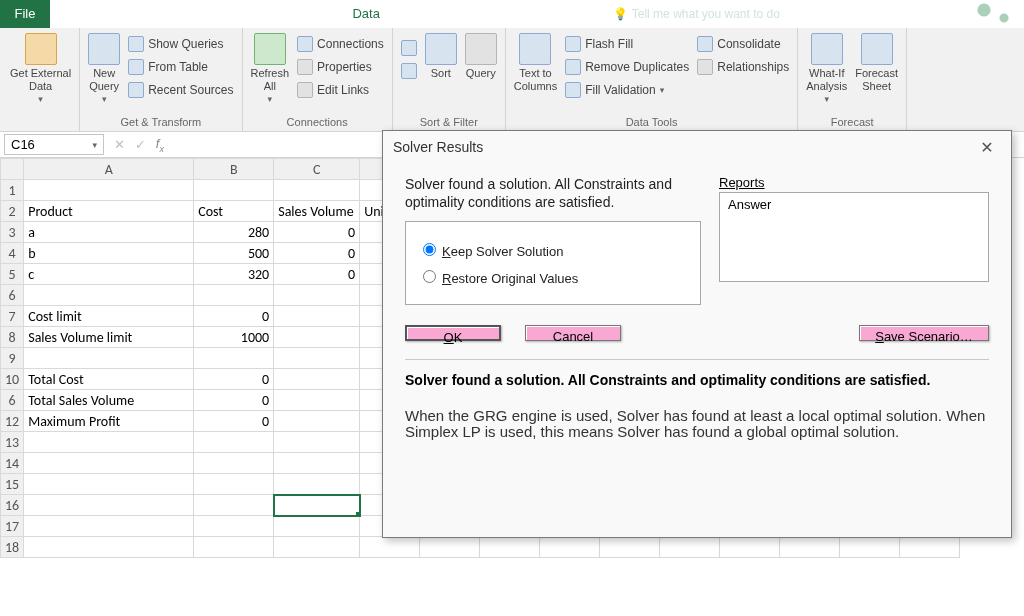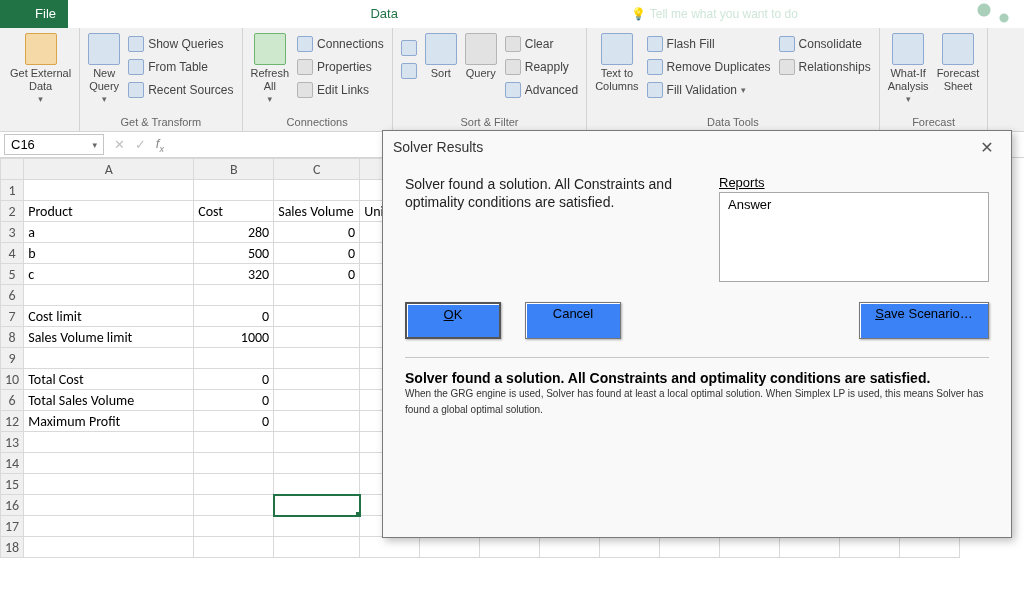--- a/index.html
+++ b/index.html
@@ -26,21 +26,21 @@
     background:#217346;z-index:-1;
   }
   .tab {
     padding: 0 12px;
     height: 28px;
     line-height: 28px;
     color: #fff;
     cursor: pointer;
     font-size: 13px;
   }
-  .tab.file { background: #217346; width: 68px; text-align: right; }
+  .tab.file { background: #217346; width: 50px; text-align: center; }
   .tab.active { background: #fff; color: #217346; }
   .tell { color:#cfe6d8; margin-left:20px; font-size:12px;}
   .ribbon {
     height: 104px;
     background: #f1f1f1;
     border-bottom: 1px solid #d4d4d4;
     display: flex;
     padding-left: 2px;
     position: relative;
   }
@@ -93,26 +93,26 @@
   .msg{font-size:14px;color:#222;line-height:18px;margin-bottom:10px;}
   .twocol{display:flex;gap:18px;}
   .radiobox{flex:1;border:1px solid #a8a8a8;padding:10px 12px;background:#fff;}
   .radiobox label{display:block;font-size:13px;color:#222;margin:8px 0;}
   .reports{width:270px;}
   .reports .rlabel{font-size:13px;text-decoration:underline;margin-bottom:2px;}
   .reports .list{border:1px solid #a8a8a8;height:90px;background:#fff;padding:4px 8px;font-size:13px;}
   .chkrow{display:flex;gap:40px;margin-top:14px;font-size:13px;align-items:center;}
   .chkrow label{display:flex;align-items:center;gap:4px;}
   .btnrow{display:flex;gap:24px;margin-top:20px;align-items:center;}
-  .btn{width:96px;height:37px;border:1px solid #777;background:#3b82f6;box-shadow:1px 1px 0 #fff inset,1px 1px 2px rgba(0,0,0,.3);font-size:13px;text-align:center;line-height:22px;cursor:pointer;}
+  .btn{width:96px;height:16px;border:1px solid #777;background:#f9a8d4;box-shadow:1px 1px 0 #fff inset,1px 1px 2px rgba(0,0,0,.3);font-size:13px;text-align:center;line-height:22px;cursor:pointer;}
   .btn.main{border:2px solid #555;}
   .spacer{flex:1;}
   .sep{height:1px;background:#c8c8c8;margin:18px 0 12px 0;}
   .bold{font-weight:600;font-size:14px;}
-  .expl{font-size:10px;color:#333;margin-top:0;line-height:16px;}
+  .expl{font-size:15px;color:#333;margin-top:20px;line-height:16px;}
   u.k{text-decoration:underline;}
   .drop{font-size:9px;color:#666;}
   .greendeco{position:absolute;right:0;top:0;width:160px;height:28px;overflow:hidden;opacity:.4;
     background:radial-gradient(circle at 120px 10px,#2e8b57 0 6px,transparent 7px),radial-gradient(circle at 140px 18px,#2e8b57 0 4px,transparent 5px);}
   input[type=radio],input[type=checkbox]{margin-right:6px;}
 </style>
 </head>
 <body>
 
 <div class="hdrbar"></div>
@@ -203,34 +203,20 @@
           </div>
       </div>
       <div class="big-btn">
           <span class="ic"></span>
           <span>Sort</span>
         </div>
       <div class="big-btn">
           <span class="ic gray"></span>
           <span>Query</span>
         </div>
-      <div class="stack">
-        <div class="mini">
-            <span class="ic gray"></span>
-            <span>Clear</span>
-          </div>
-        <div class="mini">
-            <span class="ic gray"></span>
-            <span>Reapply</span>
-          </div>
-        <div class="mini">
-            <span class="ic"></span>
-            <span>Advanced</span>
-          </div>
-      </div>
     </div>
     <div class="grp-label">Sort &amp; Filter</div>
   </div>
   <div class="grp">
     <div class="grp-body">
       <div class="big-btn">
           <span class="ic"></span>
           <span style="white-space:pre">Text to
 Columns</span>
         </div>
@@ -607,20 +593,24 @@
 
 <div class="dialog">
   <div class="dlgtitle">
     <span>Solver Results</span>
     <span class="dlgclose">✕</span>
   </div>
   <div class="dlgbody">
     <div class="twocol">
       <div style="flex:1">
         <div class="msg">Solver found a solution.  All Constraints and optimality conditions are satisfied.</div>
+        <div class="radiobox">
+          <label><input type="radio" name="sv" checked="" style=""><u class="k">K</u><span id="kp">eep Solver Solution</span></label>
+          <label><input type="radio" name="sv" style=""><u class="k">R</u><span id="rs">estore Original Values</span></label>
+        </div>
       </div>
       <div class="reports">
         <div class="rlabel">Reports</div>
         <div class="list">
             <div>Answer</div>
           </div>
       </div>
     </div>
     <div class="btnrow">
       <div class="btn main"><u class="k">O</u><span id="okb">K</span></div>

